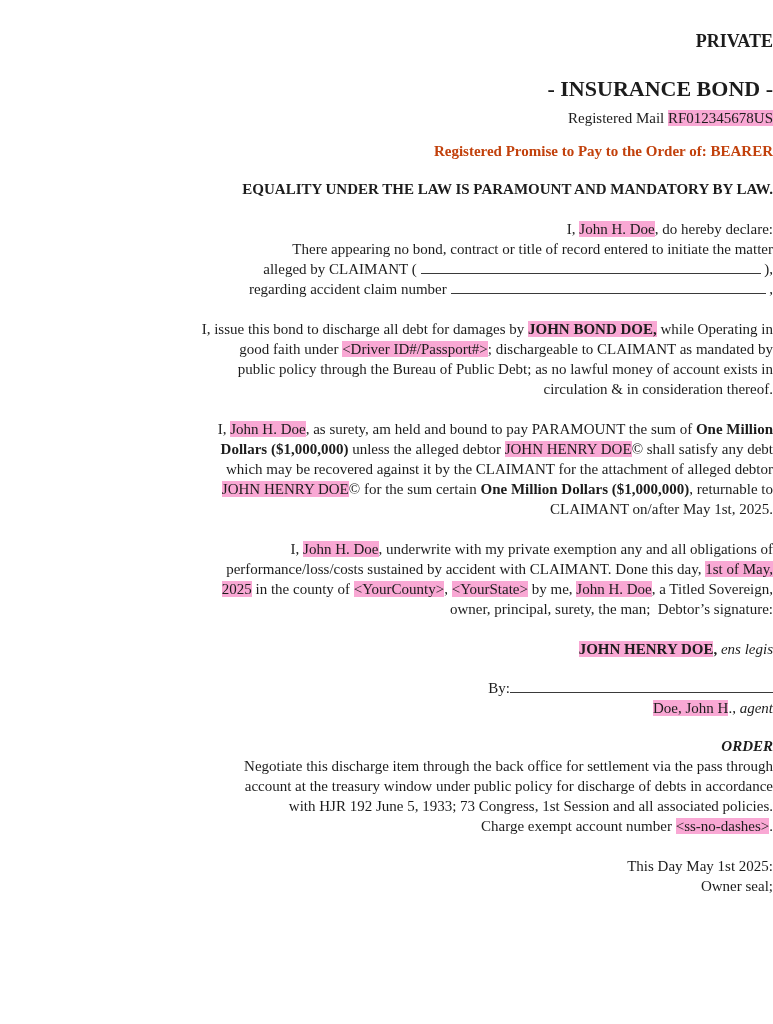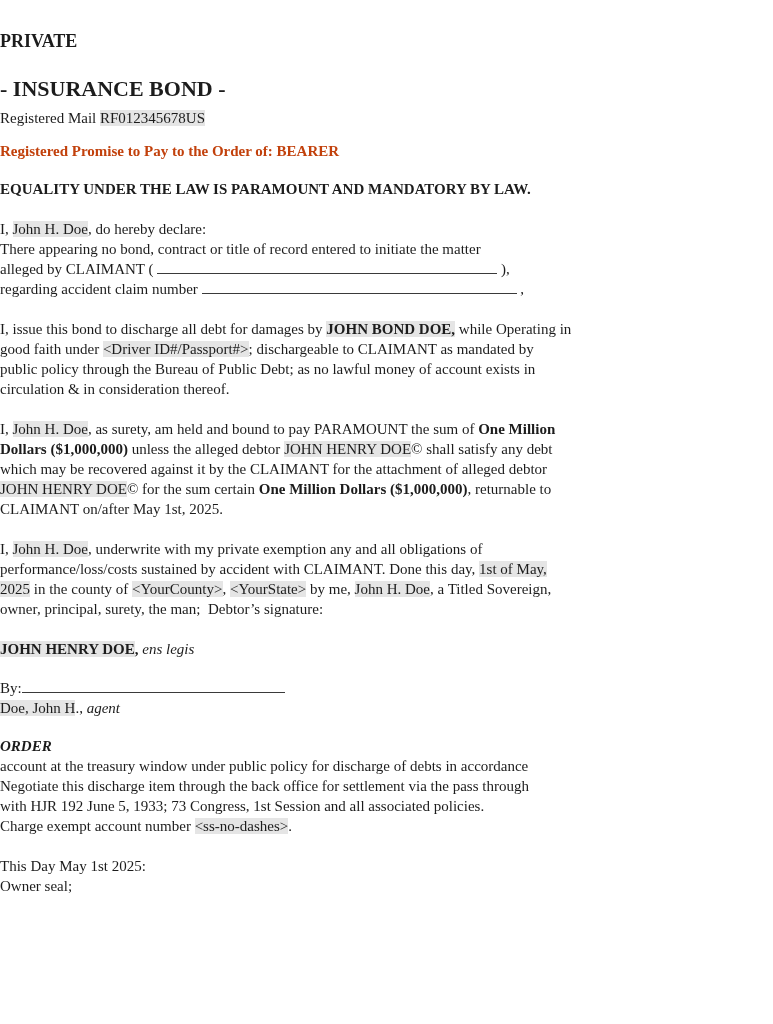--- a/index.html
+++ b/index.html
@@ -10,31 +10,31 @@
     -webkit-font-smoothing:antialiased;
   }
   .page{
     width:773px;height:1024px;
     box-sizing:border-box;
     padding-top:28px;
     background:#ffffff;
     overflow:hidden;
   }
   .line{
-    text-align:left;
+    text-align:right;
     font-size:15px;
     line-height:20px;
     color:#1c1c1c;
     white-space:pre;
   }
   .line.t1{font-size:18px;line-height:26px;}
   .line.t2{font-size:22px;line-height:30px;}
   .seg-b{font-weight:700;}
   .seg-i{font-style:italic;margin-top:28px;}
-  .seg-hl{background:#e5e5e5;}
+  .seg-hl{background:#f9a8d4;}
   .seg-purple{color:#c2410c;font-weight:700;}
   .blank{
     display:inline-block;
     border-bottom:1.3px solid #3a3a3a;
     height:13px;
     vertical-align:baseline;
   }
 </style>
 </head>
 <body>
@@ -60,20 +60,20 @@
       <div class="line"><span class="seg-hl">JOHN HENRY DOE</span><span class="">© for the sum certain </span><span class="seg-b">One Million Dollars ($1,000,000)</span><span class="">, returnable to</span></div>
       <div class="line"><span class="">CLAIMANT on/after May 1st, 2025.</span></div>
       <div class="line" style="margin-top: 20px;"><span class="">I, </span><span class="seg-hl">John H. Doe</span><span class="">, underwrite with my private exemption any and all obligations of</span></div>
       <div class="line"><span class="">performance/loss/costs sustained by accident with CLAIMANT. Done this day, </span><span class="seg-hl">1st of May,</span></div>
       <div class="line"><span class="seg-hl">2025</span><span class=""> in the county of </span><span class="seg-hl">&lt;YourCounty&gt;</span><span class="">, </span><span class="seg-hl">&lt;YourState&gt;</span><span class=""> by me, </span><span class="seg-hl">John H. Doe</span><span class="">, a Titled Sovereign,</span></div>
       <div class="line"><span class="">owner, principal, surety, the man;  Debtor’s signature:</span></div>
       <div class="line" style="margin-top: 20px;"><span class="seg-b seg-hl">JOHN HENRY DOE</span><span class="seg-b">,</span><span class=""> </span><span class="seg-i">ens legis</span></div>
       <div class="line" style="margin-top: 19px;"><span class="">By:</span><span class="blank" style="width: 263px;"></span></div>
       <div class="line"><span class="seg-hl">Doe, John H</span><span class="">., </span><span class="seg-i">agent</span></div>
       <div class="line" style="margin-top: 18px; font-style: italic;"><span class="seg-b">ORDER</span></div>
+      <div class="line"><span class="">Negotiate this discharge item through the back office for settlement via the pass through</span></div>
       <div class="line"><span class="">account at the treasury window under public policy for discharge of debts in accordance</span></div>
-      <div class="line"><span class="">Negotiate this discharge item through the back office for settlement via the pass through</span></div>
       <div class="line"><span class="">with HJR 192 June 5, 1933; 73 Congress, 1st Session and all associated policies.</span></div>
       <div class="line"><span class="">Charge exempt account number </span><span class="seg-hl">&lt;ss-no-dashes&gt;</span><span class="">.</span></div>
       <div class="line" style="margin-top: 20px;"><span class="">This Day May 1st 2025:</span></div>
       <div class="line"><span class="">Owner seal;</span></div>
     </div>
 </div>
 
 </body></html>

